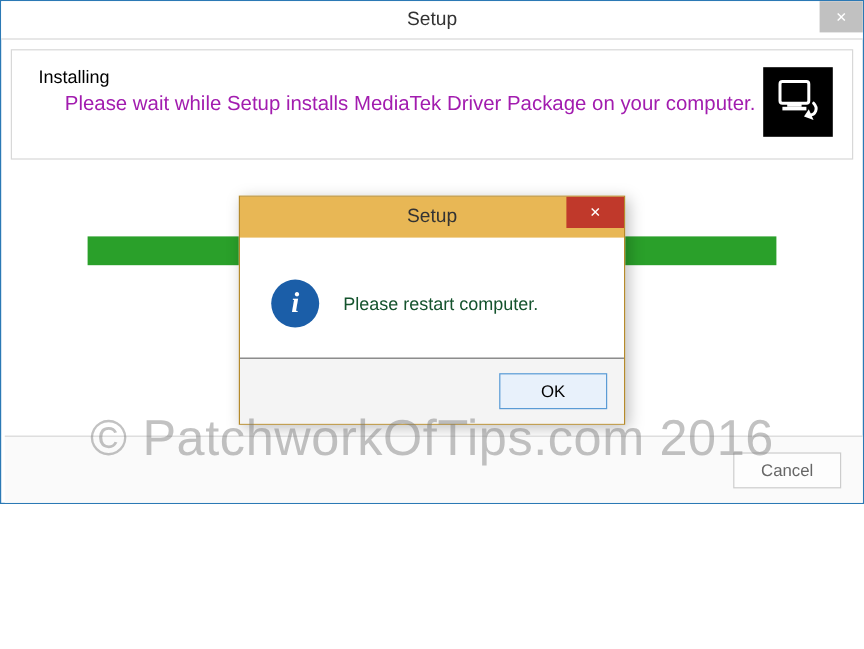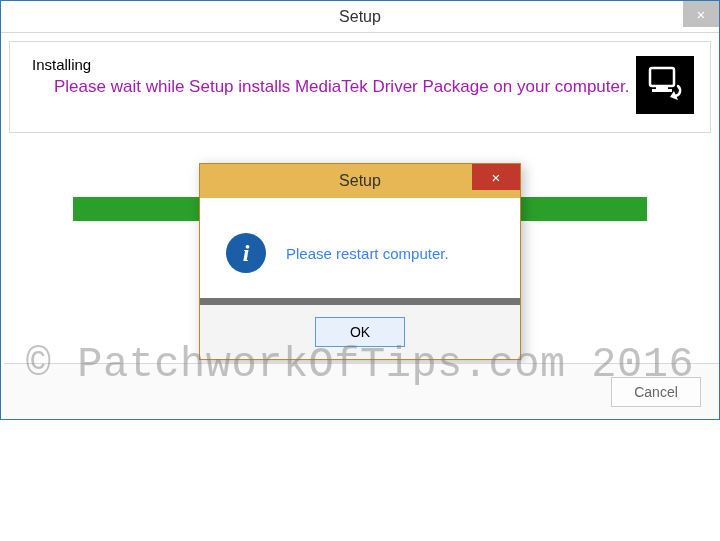--- a/index.html
+++ b/index.html
@@ -151,28 +151,28 @@
       justify-content: center;
       color: #fff;
       font-family: Georgia, serif;
       font-style: italic;
       font-weight: bold;
       font-size: 24px;
       flex-shrink: 0;
     }
     .dialog-msg {
       font-size: 15px;
-      color: #3b82f6;
+      color: #14532d;
     }
     .dialog-footer {
-      border-top: 7px solid #737373;
+      border-top: 1px solid #737373;
       background: #f4f4f4;
       padding: 12px 14px;
       display: flex;
-      justify-content: center;
+      justify-content: flex-end;
     }
     .dialog-ok {
       width: 90px;
       height: 30px;
       background: #e8f1fb;
       border: 1px solid #5a9bd5;
       font-size: 14px;
       color: #000;
       cursor: pointer;
     }
@@ -198,21 +198,21 @@
       color: #666;
       cursor: pointer;
     }
     .watermark {
       position: absolute;
       bottom: 30px;
       left: 0;
       right: 0;
       text-align: center;
       font-size: 42px;
-      font-family: Liberation Mono, monospace;
+      font-family: Liberation Sans, sans-serif;
       color: rgba(120,120,120,0.45);
       pointer-events: none;
       letter-spacing: 0.5px;
       white-space: nowrap;
     }
   </style>
 </head>
 <body>
 
 <div class="outer-window">

